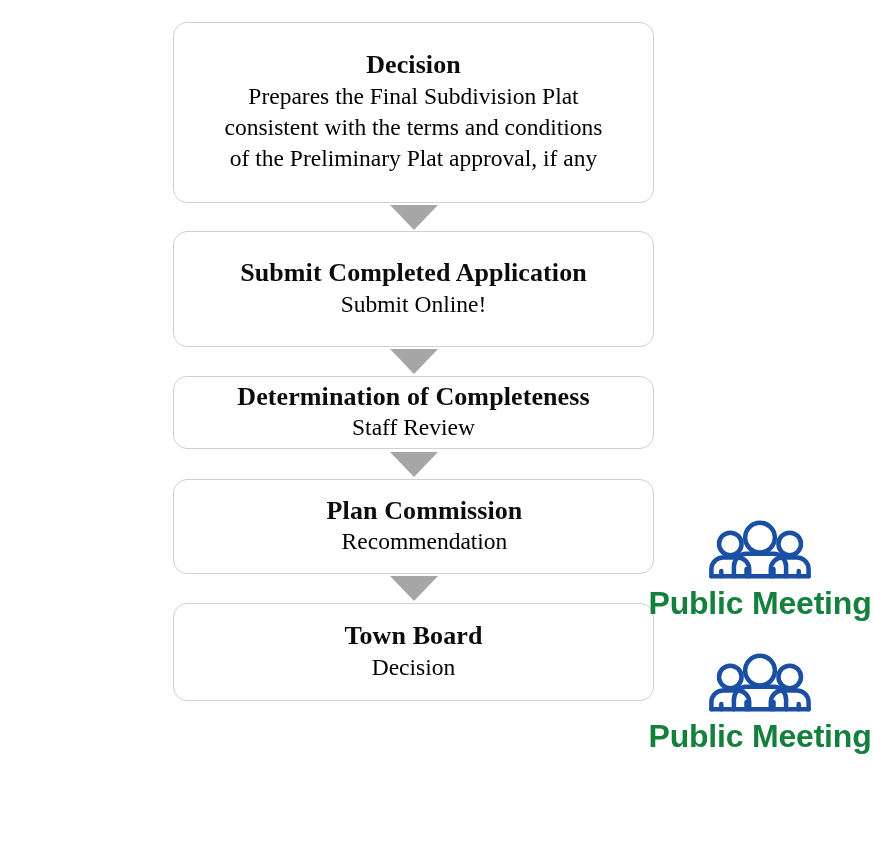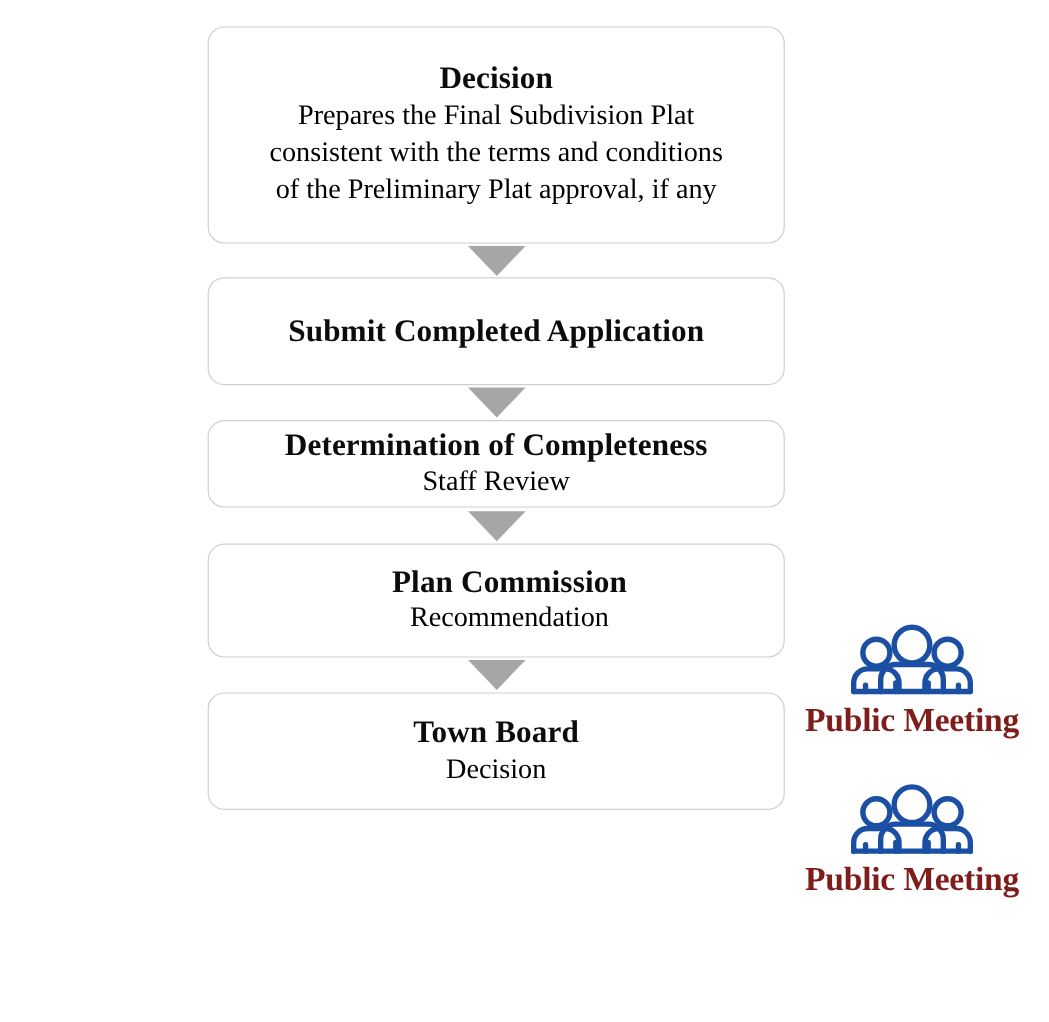--- a/index.html
+++ b/index.html
@@ -59,21 +59,21 @@
     font-family: "Liberation Serif", "DejaVu Serif", serif;
     font-weight: normal;
     font-size: 23.5px;
     line-height: 1.33;
     color: #000000;
     max-width: 400px;
   }
 
   
   .step-1 { height: 181px; }
-  .step-2 { height: 90px; }
+  .step-2 { height: 116px; }
   .step-3 { height: 73px; }
   .step-4 { height: 95px; padding-left: 38px; }
   .step-5 { height: 98px; justify-content: center; }
 
   .step-1 .step-desc { max-width: 392px; }
 
   
   .connector {
     width: 481px;
     height: 27px;
@@ -105,25 +105,25 @@
   .meeting-badge.badge-town-board      { left: 660px; top: 653px; }
 
   .meeting-icon {
     display: block;
     width: 108px;
     height: 64px;
   }
 
   .meeting-label {
     margin-top: 2px;
-    font-family: Liberation Serif, serif;
+    font-family: Liberation Sans, sans-serif;
     font-weight: bold;
-    font-size: 28px;
+    font-size: 32px;
     line-height: 1.1;
-    color: #7f1d1d;
+    color: #15803d;
     letter-spacing: -0.2px;
     white-space: nowrap;
   }
 </style>
 </head>
 <body>
 
 <div id="flow-root">
 
   <div class="chain">
@@ -132,20 +132,21 @@
       <div class="step-title">Decision</div>
       <div class="step-desc">Prepares the Final Subdivision Plat consistent with the terms and conditions of the Preliminary Plat approval, if any</div>
     </div>
 
     <div class="connector gap-1">
       <div class="arrow-down"></div>
     </div>
 
     <div class="step step-2">
       <div class="step-title">Submit Completed Application</div>
+      <div class="step-desc">Submit Online!</div>
     </div>
 
     <div class="connector gap-2">
       <div class="arrow-down"></div>
     </div>
 
     <div class="step step-3">
       <div class="step-title">Determination of Completeness</div>
       <div class="step-desc">Staff Review</div>
     </div>

